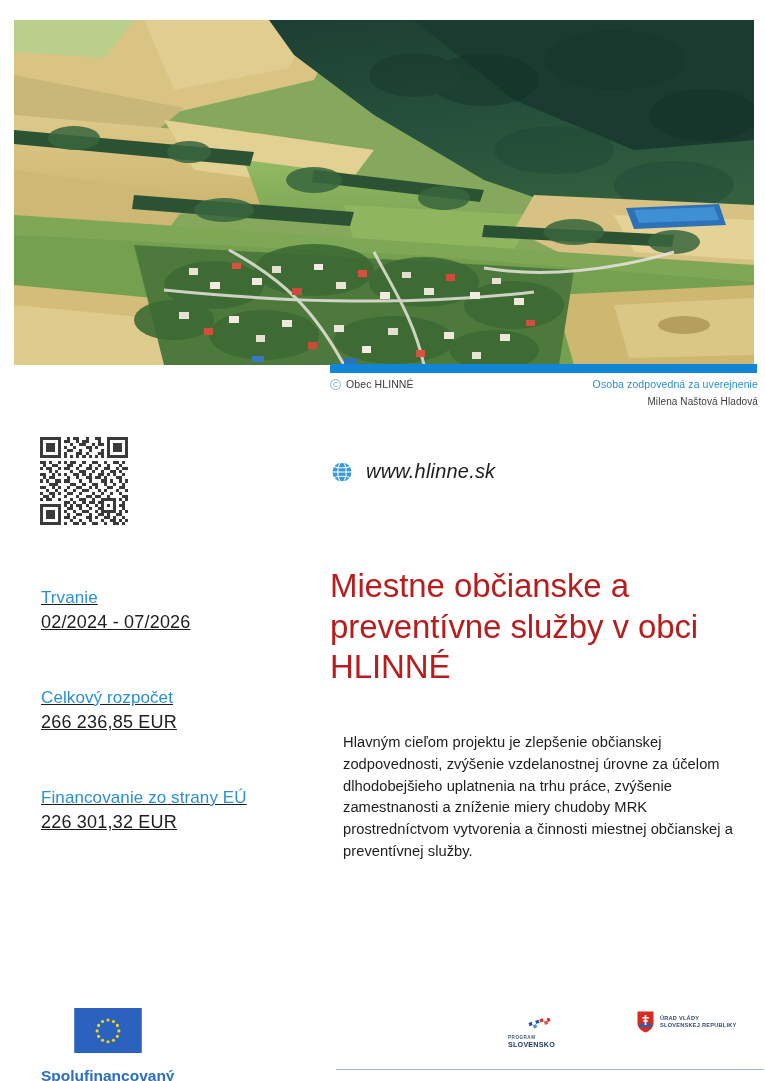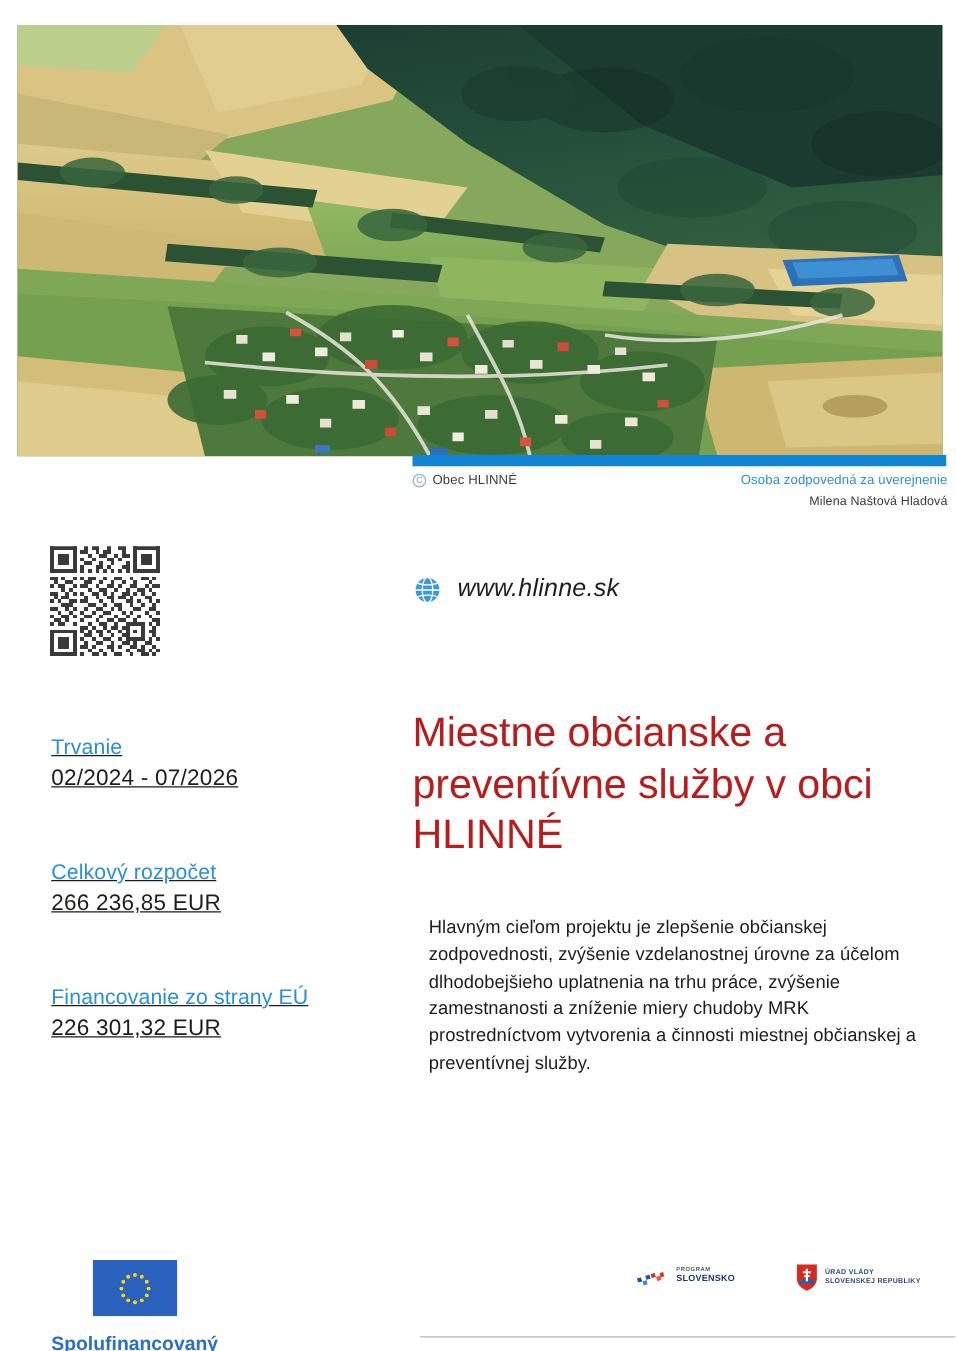--- a/index.html
+++ b/index.html
@@ -183,22 +183,23 @@
     color: #2a6fc4;
     font-weight: bold;
     white-space: nowrap;
   }
 
   .prog-logo {
     position: absolute;
     left: 508px;
     top: 1014px;
     display: flex;
-    align-items: flex-start;
+    align-items: flex-end;
     gap: 5px;
+    flex-direction: column;
   }
   .prog-mark { width: 28px; height: 17px; display: block; }
   .prog-text { line-height: 1.05; }
   .prog-l1 {
     font-size: 4.6px;
     color: #4a5a78;
     letter-spacing: .5px;
     font-weight: bold;
   }
   .prog-l2 {

